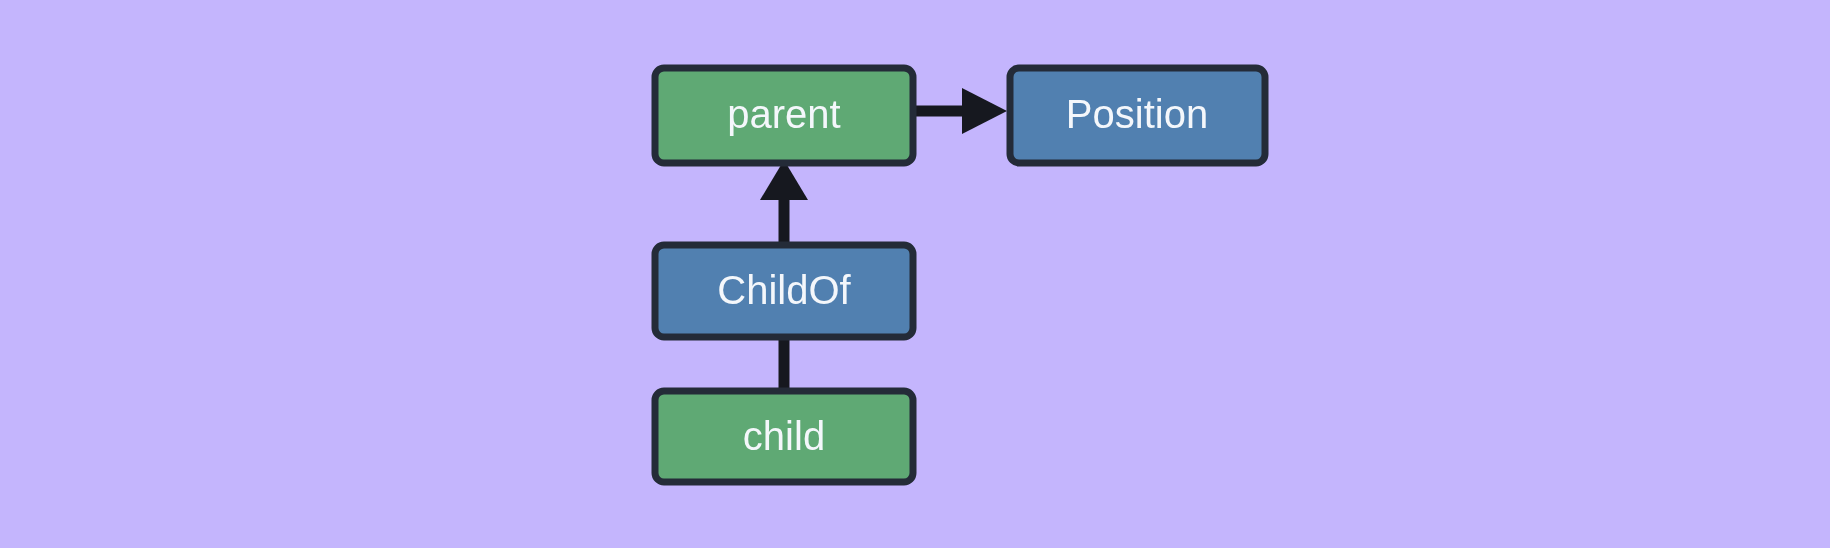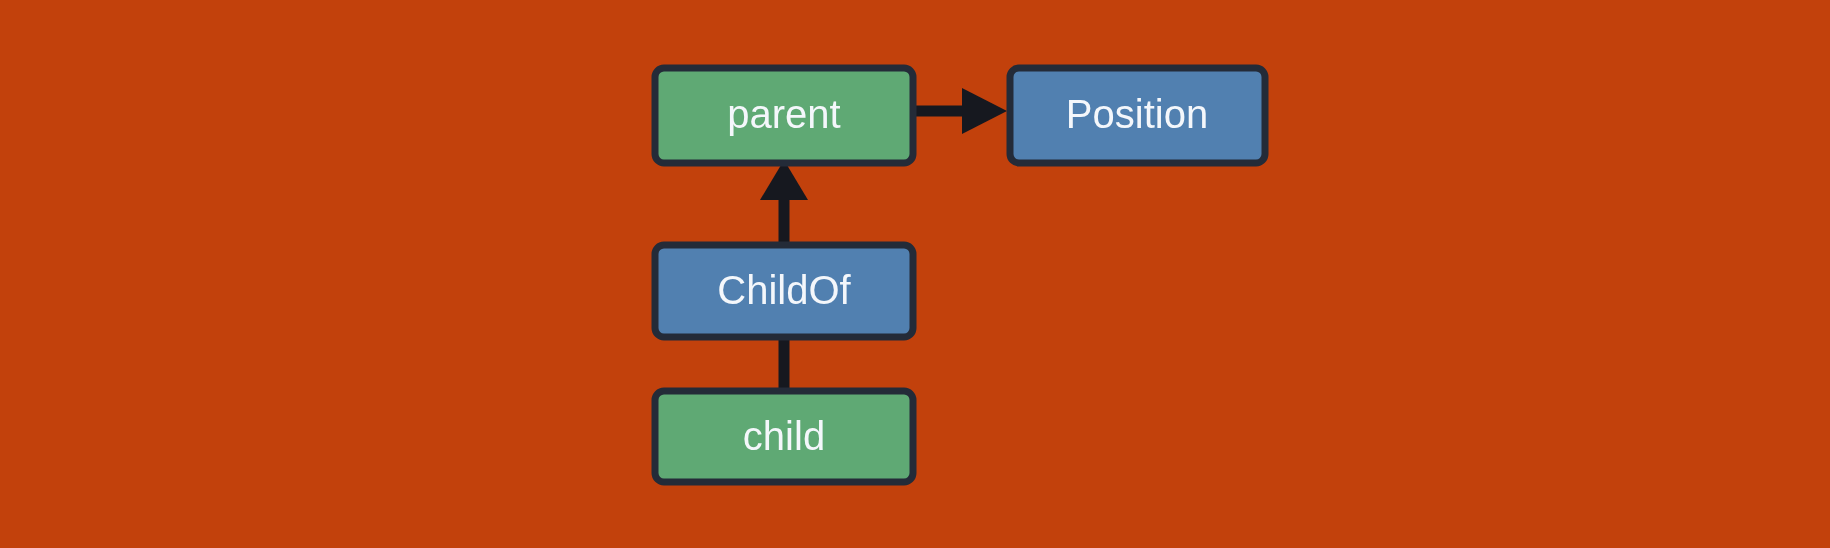--- a/index.html
+++ b/index.html
@@ -10,21 +10,21 @@
   body {
     width: 1830px;
     height: 548px;
     font-family: "Liberation Sans", sans-serif;
     overflow: hidden;
   }
   #diagram-root {
     position: relative;
     width: 1830px;
     height: 548px;
-    background: #c2410c;
+    background: #c4b5fd;
   }
   svg.diagram-canvas {
     display: block;
     width: 1830px;
     height: 548px;
   }
   .node-box {
     stroke: #242B38;
     stroke-width: 7;
   }

